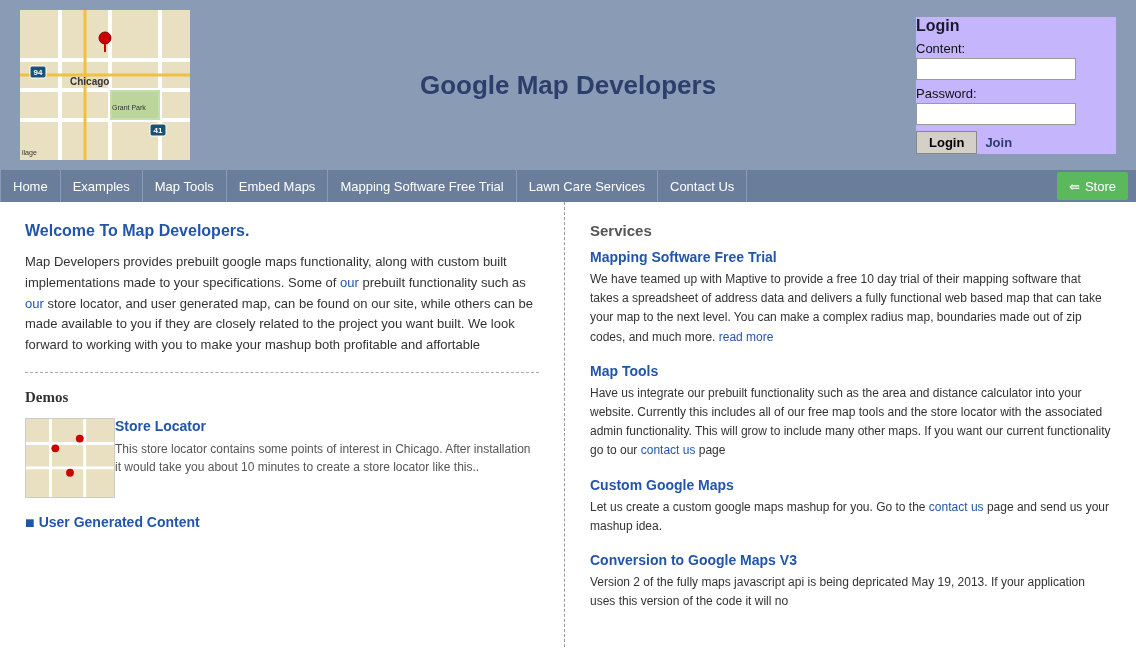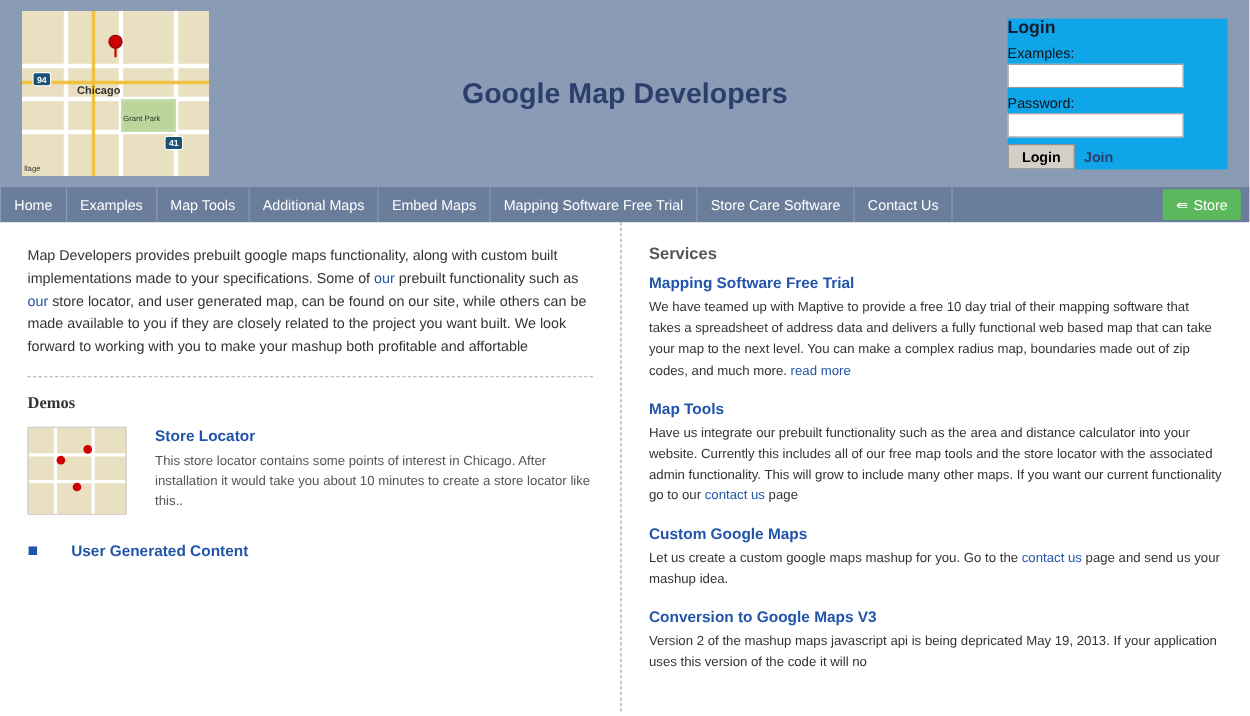--- a/index.html
+++ b/index.html
@@ -41,21 +41,21 @@
       font-weight: bold;
       color: #2c3e6b;
       text-align: center;
     }
     .header-title p {
       font-size: 13px;
       color: #444;
       margin-top: 4px;
     }
     .header-login {
-      background: #0ea5e9;
+      background: #c4b5fd;
       text-align: left;
       min-width: 200px;
     }
     .header-login h3 {
       font-size: 16px;
       font-weight: bold;
       color: #1a1a2e;
       margin-bottom: 6px;
     }
     .header-login label {
@@ -172,21 +172,21 @@
       font-size: 15px;
       font-weight: bold;
       color: #333;
       margin-bottom: 12px;
       font-family: Liberation Serif, serif;
     }
     .demo-item {
       display: flex;
       align-items: flex-start;
       margin-bottom: 16px;
-      gap: 26px;
+      gap: 0;
     }
     .demo-thumb {
       width: 90px;
       height: 80px;
       background: #e8e0c8;
       flex-shrink: 0;
       border: 1px solid #ccc;
       overflow: hidden;
     }
     .demo-content h3 {
@@ -277,49 +277,49 @@
       </svg>
     </div>
   </div>
 
   <div class="header-title">
     <h1>Google Map Developers</h1>
   </div>
 
   <div class="header-login">
     <h3>Login</h3>
-    <label>Examples:</label>
+    <label>Content:</label>
     <input type="text" style="">
     <label>Password:</label>
     <input type="password" style="">
     <div class="login-buttons">
       <button class="btn-login">Login</button>
       <a href="#" class="btn-join">Join</a>
     </div>
   </div>
 </div>
 
 <nav class="navbar">
   <a href="#">Home</a>
   <a href="#">Examples</a>
   <a href="#">Map Tools</a>
-  <a href="#">Additional Maps</a>
   <a href="#">Embed Maps</a>
   <a href="#">Mapping Software Free Trial</a>
-  <a href="#">Store Care Software</a>
+  <a href="#">Lawn Care Services</a>
   <a href="#">Contact Us</a>
   <button class="share-btn">
     <span>⇚</span>
     <span>Store</span>
   </button>
 </nav>
 
 <div class="main-content">
 
   <div class="left-col">
+    <h2>Welcome To Map Developers.</h2>
     <p>
       Map Developers provides prebuilt google maps functionality, along with custom built implementations made to your specifications. Some of <a href="#">our</a> prebuilt functionality such as <a href="#">our</a> store locator, and user generated map, can be found on our site, while others can be made available to you if they are closely related to the project you want built. We look forward to working with you to make your mashup both profitable and affortable
     </p>
 
     <hr class="divider">
 
     <div class="demos-title">Demos</div>
 
     <div class="demo-item">
       <div class="demo-thumb">
@@ -370,18 +370,18 @@
     <div class="service-section">
       <h3>Custom Google Maps</h3>
       <p>
         Let us create a custom google maps mashup for you. Go to the <a href="#"><strong>contact us</strong></a> page and send us your mashup idea.
       </p>
     </div>
 
     <div class="service-section">
       <h3>Conversion to Google Maps V3</h3>
       <p>
-        Version 2 of the <strong>mashup maps javascript api</strong> is being depricated May 19, 2013. If your application uses this version of the code it will no
+        Version 2 of the <strong>fully maps javascript api</strong> is being depricated May 19, 2013. If your application uses this version of the code it will no
       </p>
     </div>
   </div>
 
 </div>
 
 </body></html>

